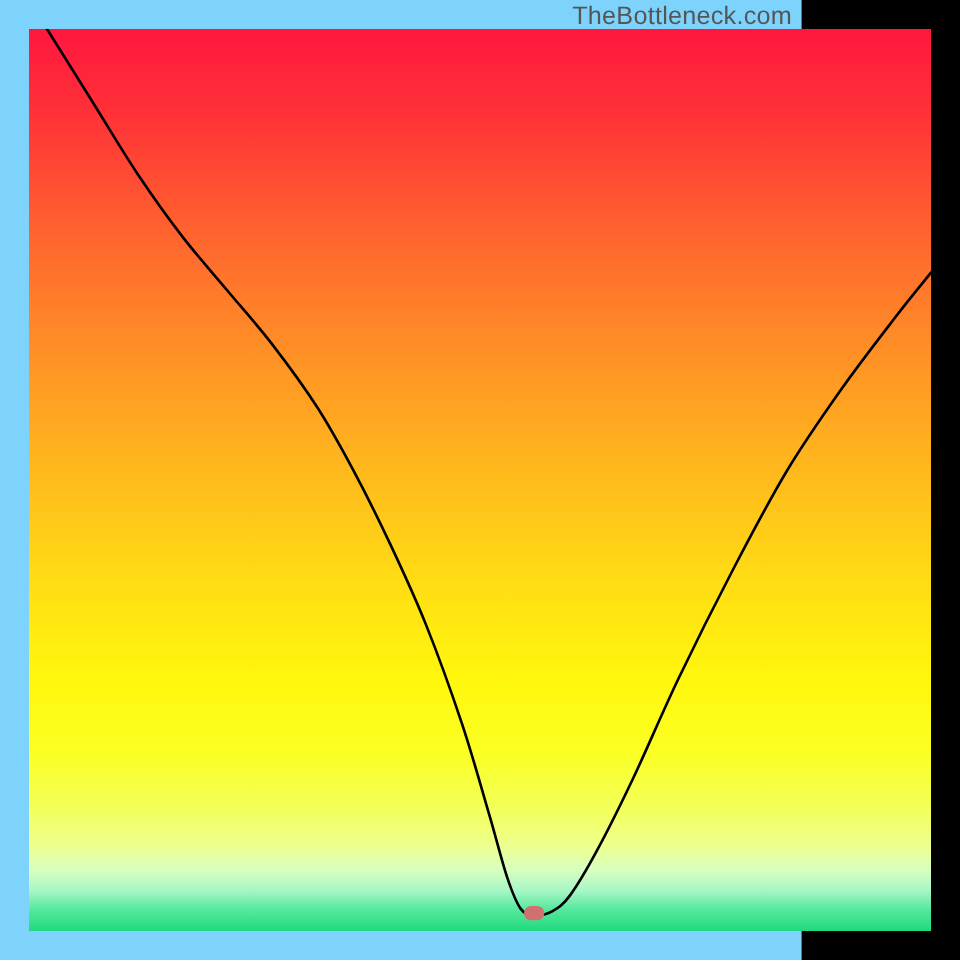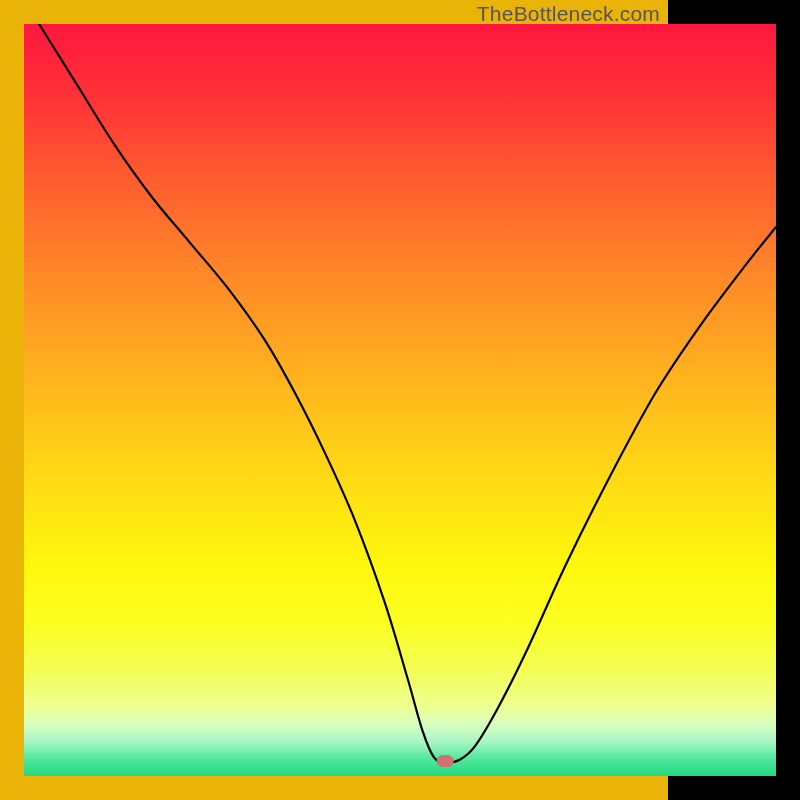--- a/index.html
+++ b/index.html
@@ -10,21 +10,21 @@
     background: #000;
     overflow: hidden;
     font-family: Arial, Helvetica, sans-serif;
   }
   .frame {
     position: absolute;
     left: 0;
     top: 0;
     width: 668px;
     height: 800px;
-    background: #eab308;
+    background: #7dd3fc;
   }
   .plot {
     position: absolute;
     left: 24px;
     top: 24px;
     width: 752px;
     height: 752px;
     overflow: hidden;
   }
   .watermark {

